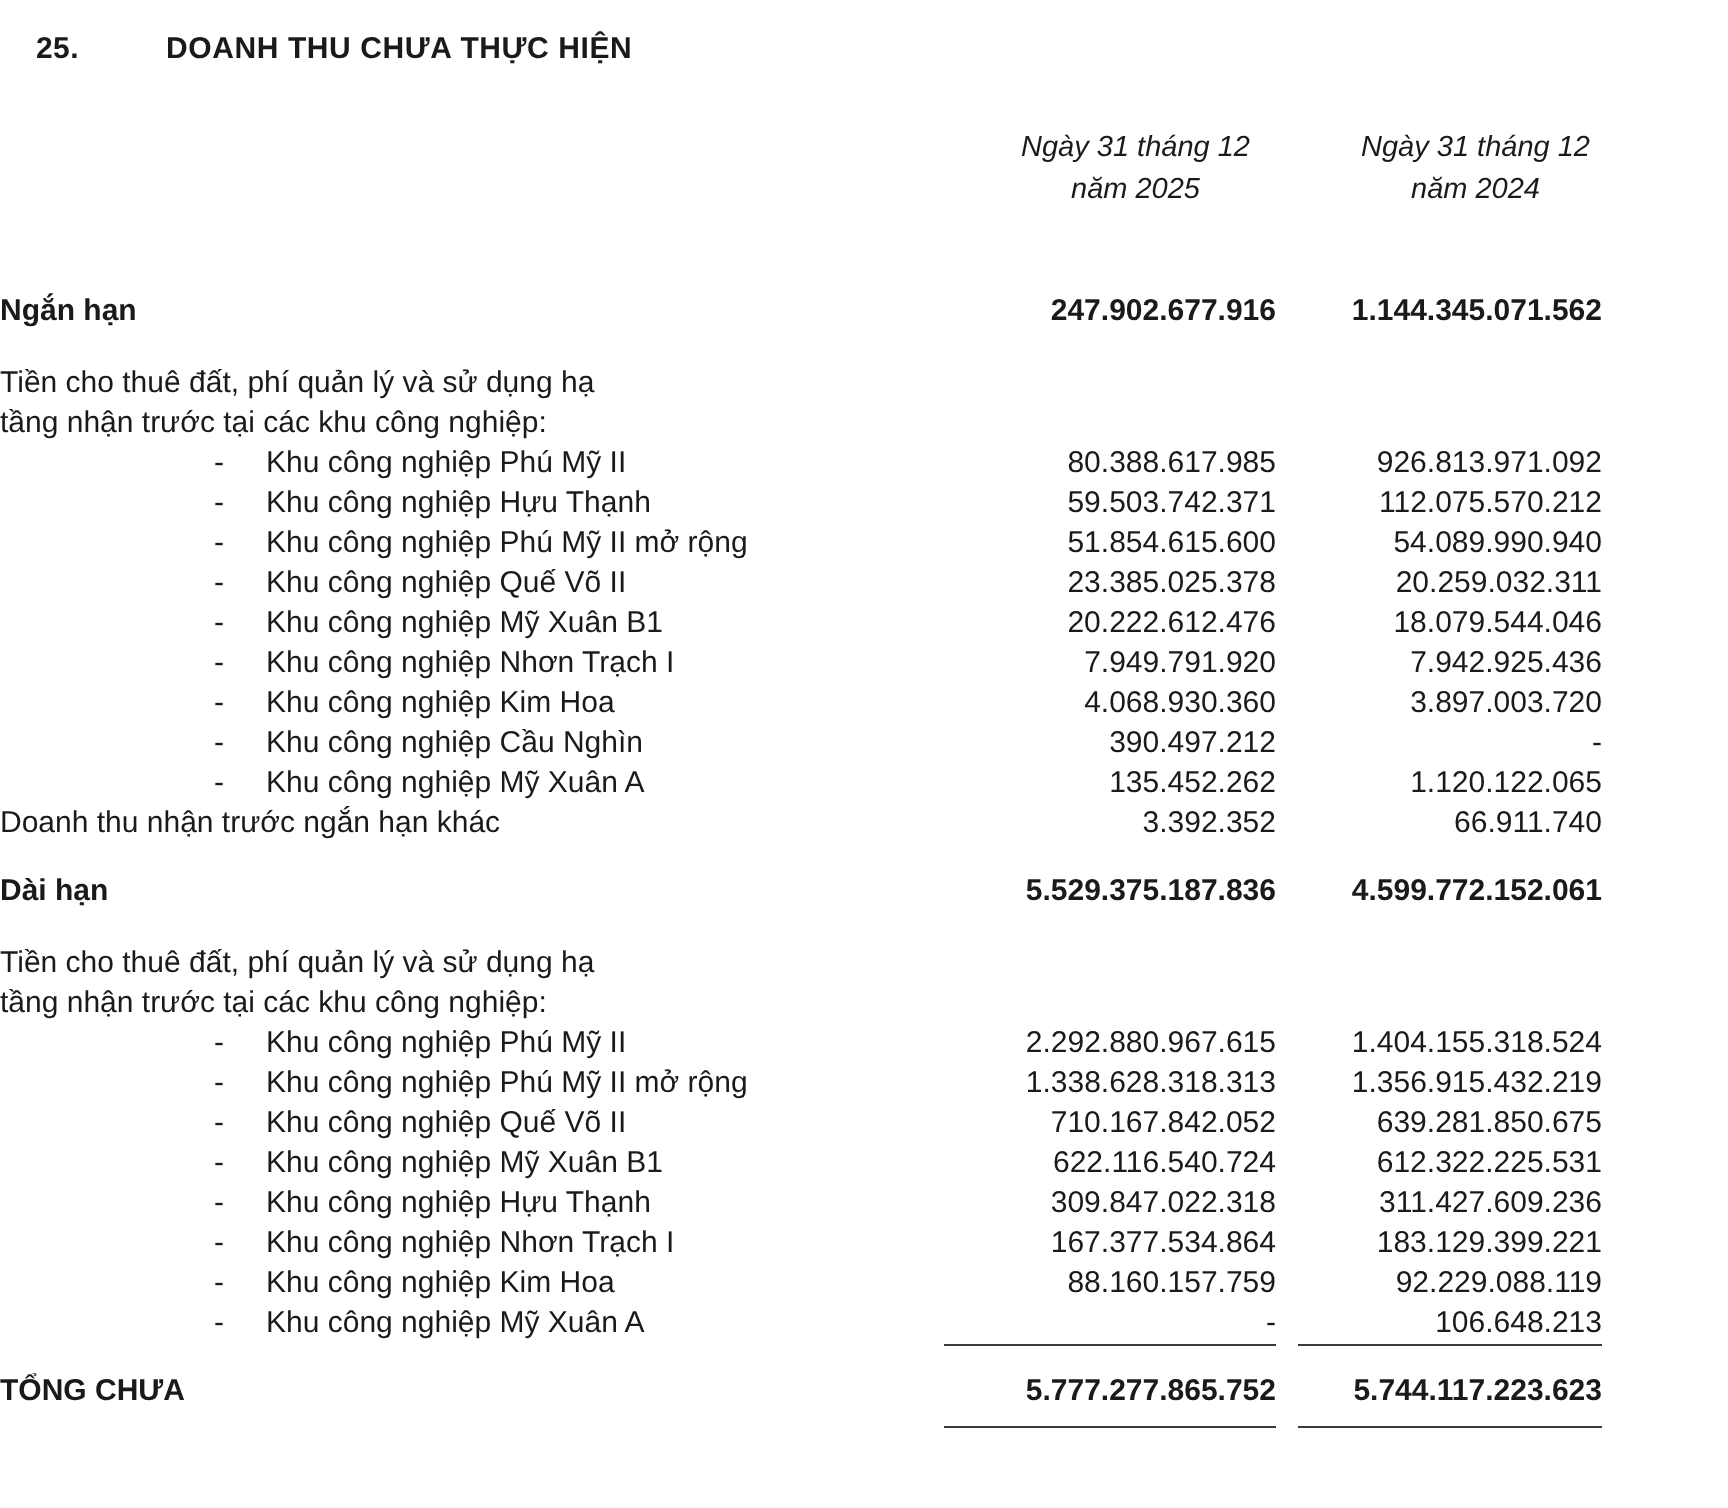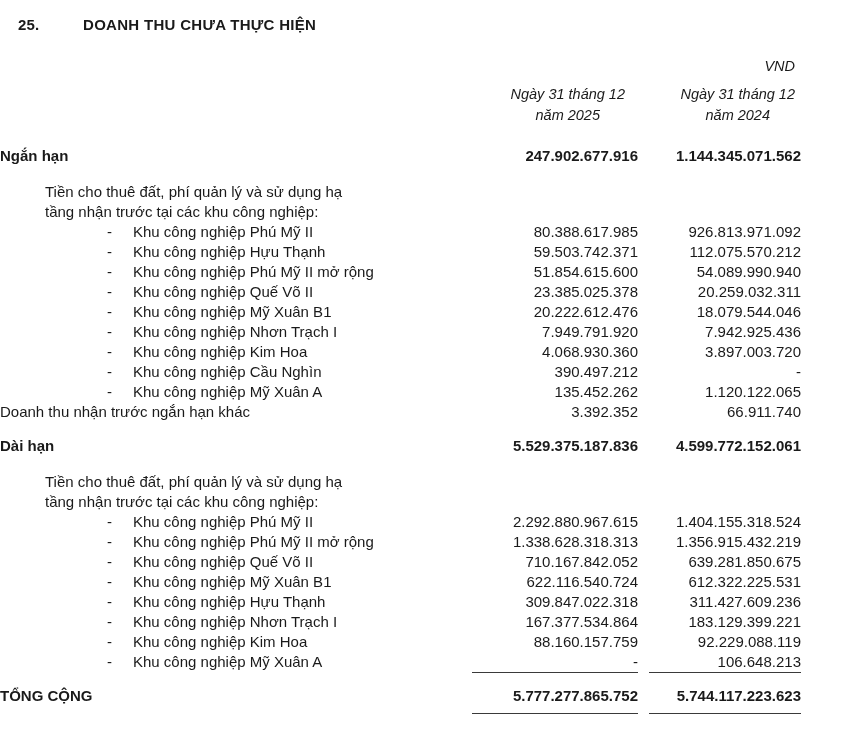--- a/index.html
+++ b/index.html
@@ -112,21 +112,21 @@
   }
   td.val {
     text-align: right;
     white-space: nowrap;
     font-variant-numeric: tabular-nums;
   }
 
   tr.bold td { font-weight: bold; }
 
   tr.section-head td { height: 27px; }
-  tr.lead td { height: 20px; padding-left: 45px; }
+  tr.lead td { height: 20px; }
   tr.item td  { height: 20px; }
   tr.spacer td { height: 14px; font-size: 0; line-height: 0; }
   tr.spacer-sm td { height: 9px; font-size: 0; line-height: 0; }
 
   .bullet-row .label {
     padding-left: 0;
     position: relative;
   }
   .dash {
     position: absolute;
@@ -157,23 +157,20 @@
 <body>
 
 <div class="page">
 
   <div class="note-heading">
     <span class="note-number">25.</span>
     <span class="note-title">DOANH THU CHƯA THỰC HIỆN</span>
   </div>
 
   <div class="col-head">
-    <div class="currency-row">
-      <span class="currency">VND</span>
-    </div>
     <div class="dates">
       <div class="date-col c1">
         <div>Ngày 31 tháng 12</div>
         <div>năm 2025</div>
       </div>
       <div class="date-col c2">
         <div>Ngày 31 tháng 12</div>
         <div>năm 2024</div>
       </div>
     </div>
@@ -417,21 +414,21 @@
           <td class=""></td>
         </tr>
         <tr class="rule-above">
           <td class=""></td>
           <td class="val"></td>
           <td class=""></td>
           <td class="val"></td>
           <td class=""></td>
         </tr>
         <tr class="total">
-          <td class="label">TỔNG CỘNG</td>
+          <td class="label">TỔNG CHƯA</td>
           <td class="val">5.777.277.865.752</td>
           <td class=""></td>
           <td class="val">5.744.117.223.623</td>
           <td class=""></td>
         </tr>
       </tbody>
   </table>
 
 </div>
 

